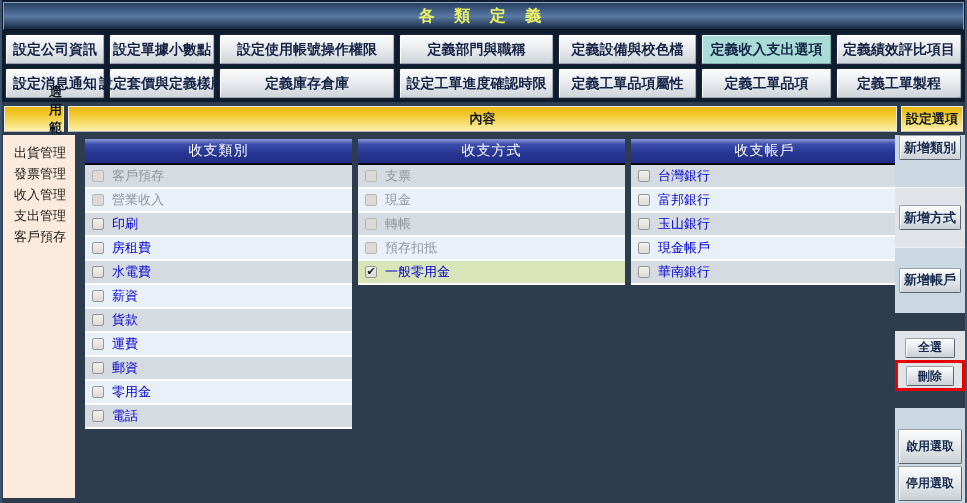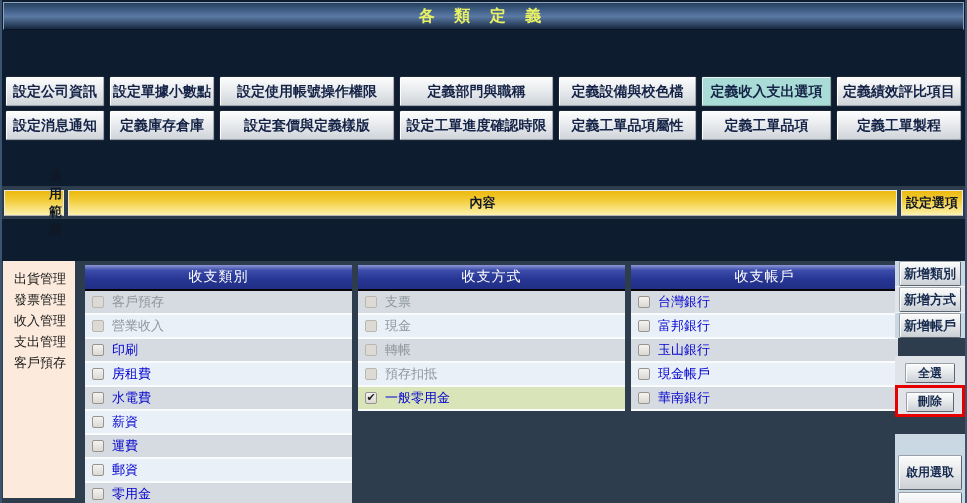--- a/index.html
+++ b/index.html
@@ -3,21 +3,21 @@
 <meta charset="utf-8">
 <style>
   html,body{margin:0;padding:0;}
   body{
     width:967px;height:503px;overflow:hidden;position:relative;
     background:#16243a;
     font-family:"DejaVu Sans","Liberation Sans",sans-serif;
     -webkit-font-smoothing:antialiased;
   }
   .page{position:absolute;inset:0;display:flex;flex-direction:column;
-    background:#0e1c30;border-left:2px solid #3b5570;border-right:2px solid #3b5570;box-sizing:border-box;gap:42px;}
+    background:#0e1c30;border-left:2px solid #3b5570;border-right:2px solid #3b5570;box-sizing:border-box;}
 
   
   .titlebar{height:26px;margin:2px 1px 0 1px;flex:0 0 auto;
     background:linear-gradient(180deg,#24405f 0%,#4f6e99 42%,#5a7aa4 52%,#16283f 100%);
     border:1px solid #8fa3bd;border-bottom-color:#0a1422;
     display:flex;align-items:center;justify-content:center;
     color:var(--title-text,#eaf263);font-size:16px;font-weight:bold;letter-spacing:7px;}
 
   
   .tabs-wrap{background:#0e1c30;padding:4px 3px 0 3px;}
@@ -101,22 +101,22 @@
         <div class="tab">設定公司資訊</div>
         <div class="tab">設定單據小數點</div>
         <div class="tab">設定使用帳號操作權限</div>
         <div class="tab">定義部門與職稱</div>
         <div class="tab">定義設備與校色檔</div>
         <div class="tab selected">定義收入支出選項</div>
         <div class="tab">定義績效評比項目</div>
       </div>
     <div class="tab-row" id="tabs-row2">
         <div class="tab">設定消息通知</div>
+        <div class="tab">設定套價與定義樣版</div>
         <div class="tab">定義庫存倉庫</div>
-        <div class="tab">設定套價與定義樣版</div>
         <div class="tab">設定工單進度確認時限</div>
         <div class="tab">定義工單品項屬性</div>
         <div class="tab">定義工單品項</div>
         <div class="tab">定義工單製程</div>
       </div>
   </div>
 
   <div class="headers-row">
     <div class="hdr-yellow hdr-scope">適用範圍</div>
     <div class="hdr-yellow hdr-content">內容</div>
@@ -155,20 +155,24 @@
           <div class="row">
             <span class="checkbox"></span>
             <span class="item-label">水電費</span>
           </div>
           <div class="row">
             <span class="checkbox"></span>
             <span class="item-label">薪資</span>
           </div>
           <div class="row">
             <span class="checkbox"></span>
+            <span class="item-label">貨款</span>
+          </div>
+          <div class="row">
+            <span class="checkbox"></span>
             <span class="item-label">運費</span>
           </div>
           <div class="row">
             <span class="checkbox"></span>
             <span class="item-label">郵資</span>
           </div>
           <div class="row">
             <span class="checkbox"></span>
             <span class="item-label">零用金</span>
           </div>
@@ -221,29 +225,29 @@
             <span class="item-label">現金帳戶</span>
           </div>
           <div class="row">
             <span class="checkbox"></span>
             <span class="item-label">華南銀行</span>
           </div>
         </div>
       </div>
 
     <div class="options-sidebar">
-      <div class="opt-cell cell-blue" style="height:60px;justify-content:flex-end;">
+      <div class="opt-cell cell-blue" style="height:60px;justify-content:flex-start;">
         <button class="btn btn-big">新增類別</button>
       </div>
       <div class="opt-sep"></div>
       <div class="opt-cell cell-gray" style="height:67px;justify-content:center;">
         <button class="btn btn-big">新增方式</button>
       </div>
       <div class="opt-sep"></div>
-      <div class="opt-cell cell-blue" style="height:74px;">
+      <div class="opt-cell cell-blue" style="height:74px;justify-content:center;">
         <button class="btn btn-big">新增帳戶</button>
       </div>
       <div class="opt-gap" style="height:18px;"></div>
       <div class="opt-cell cell-gray" style="height:63px;padding-top:7px;">
         <button class="btn btn-small">全選</button>
         <div class="red-box">
           <button class="btn btn-small" style="width:48px;">刪除</button>
         </div>
       </div>
       <div class="opt-gap" style="height:17px;"></div>

